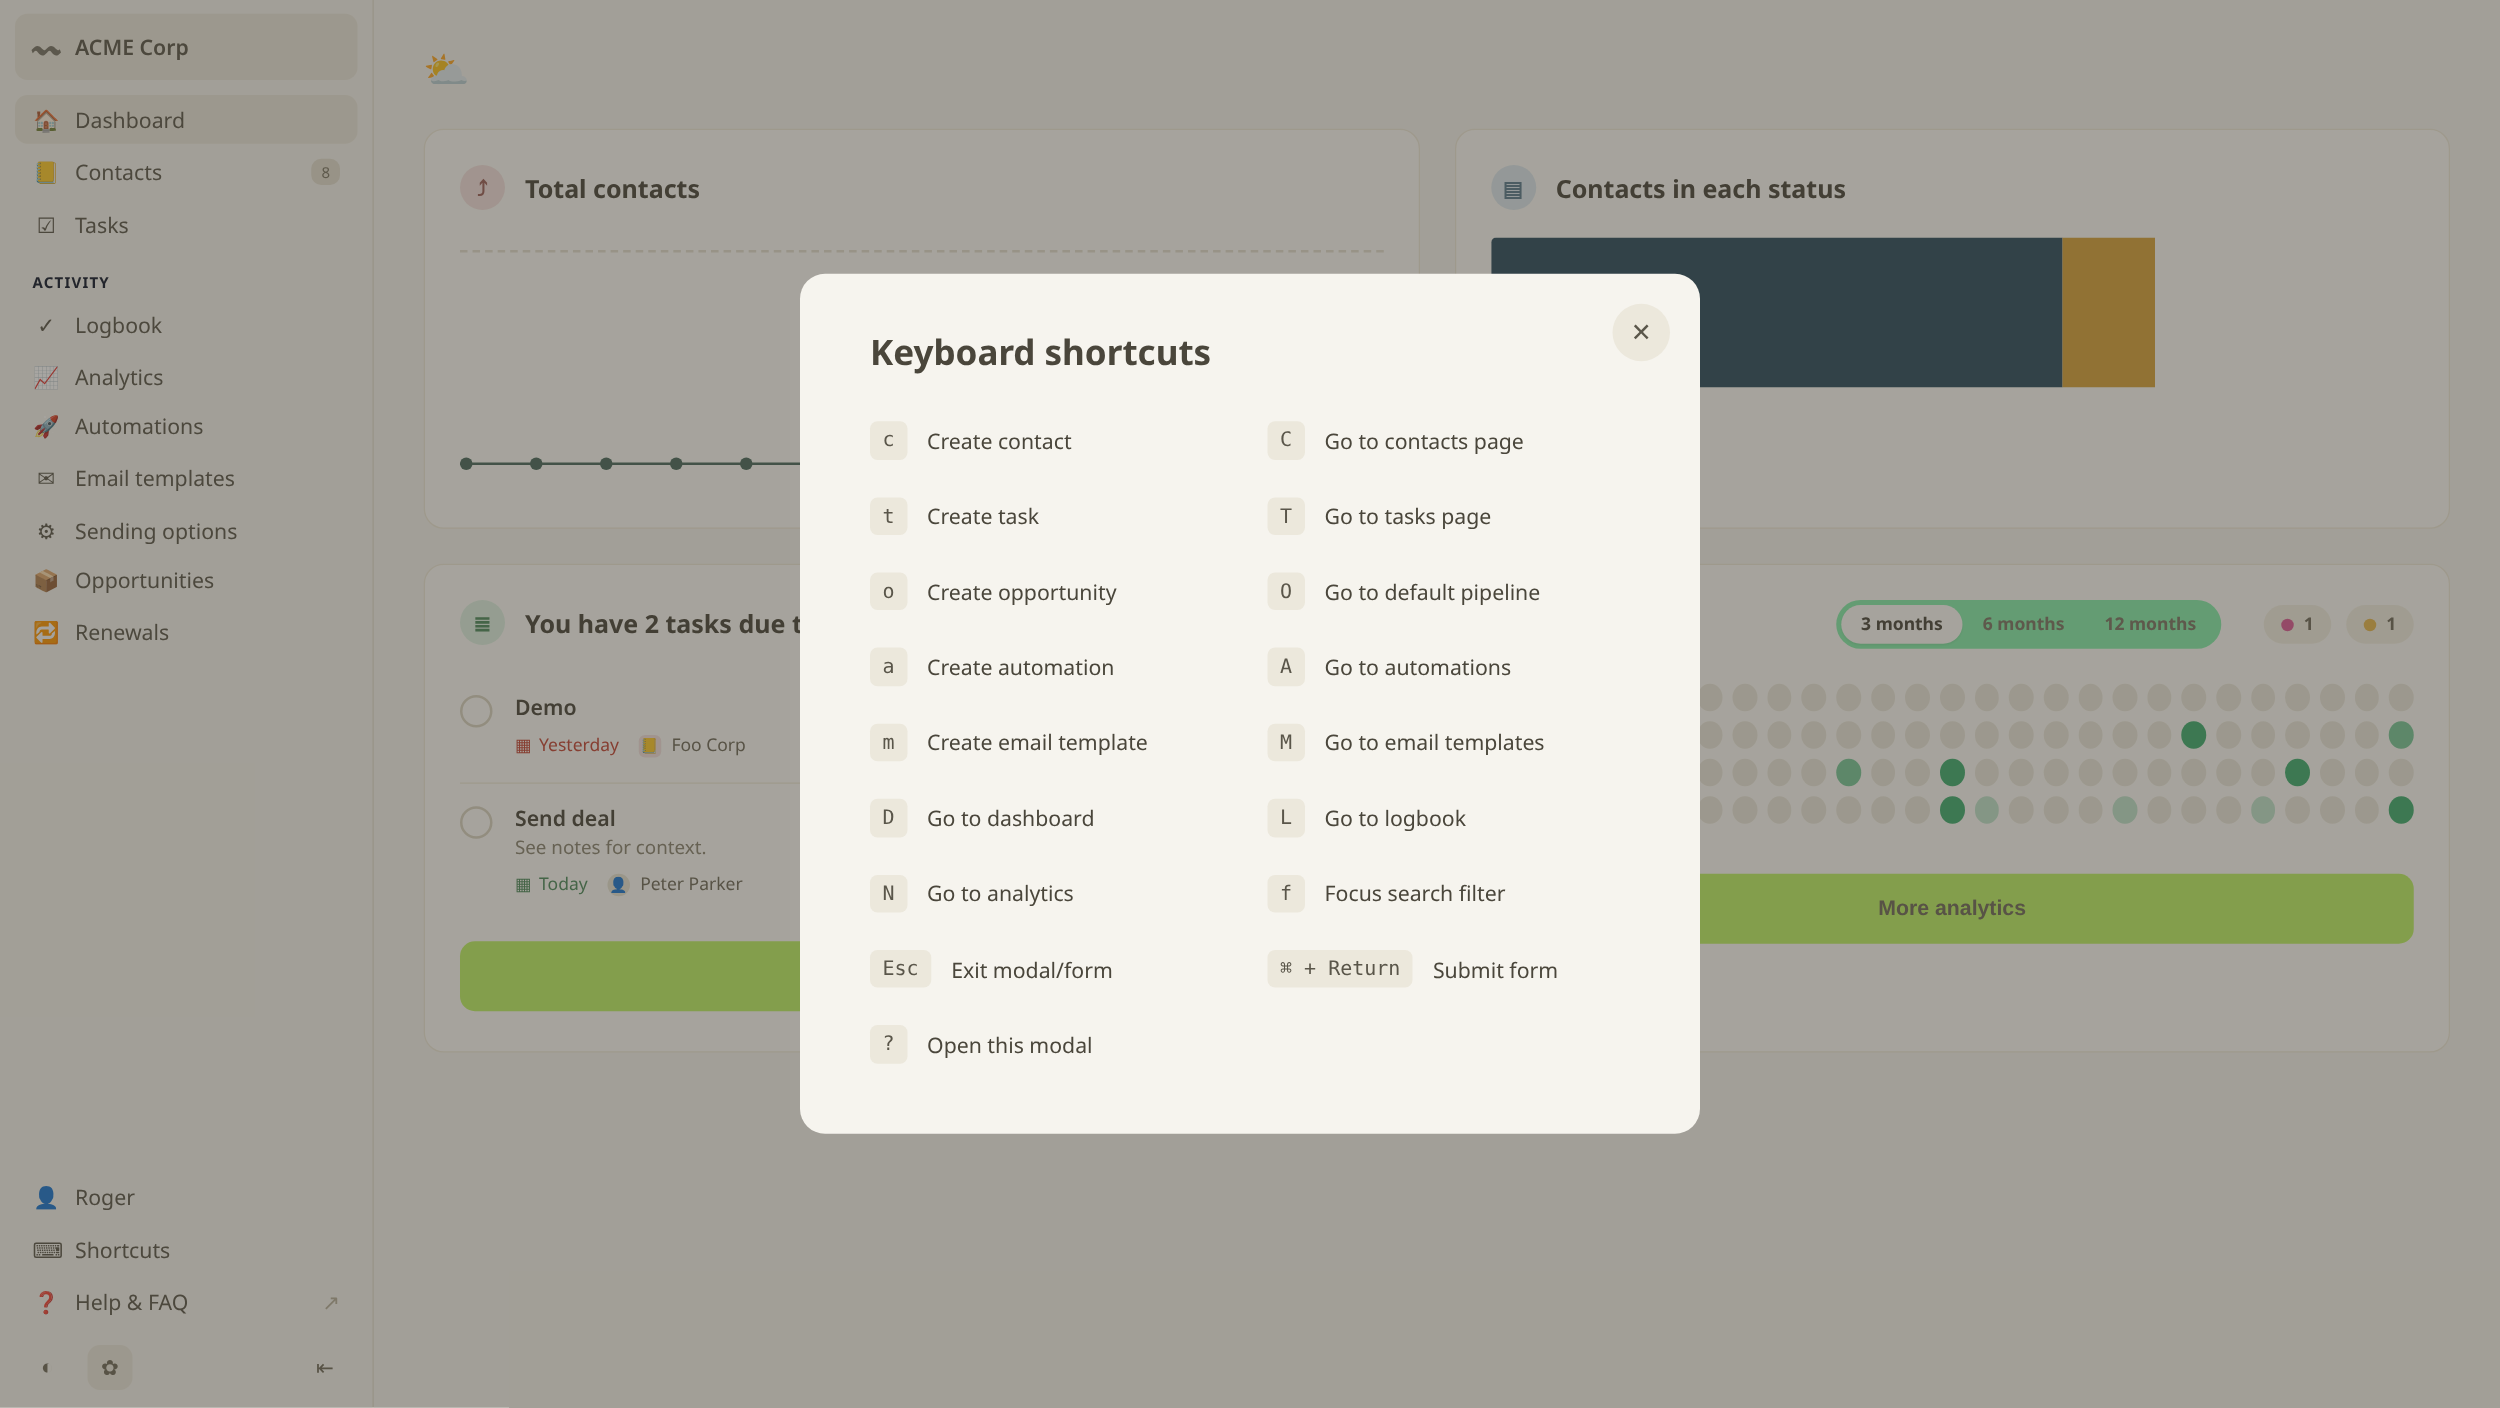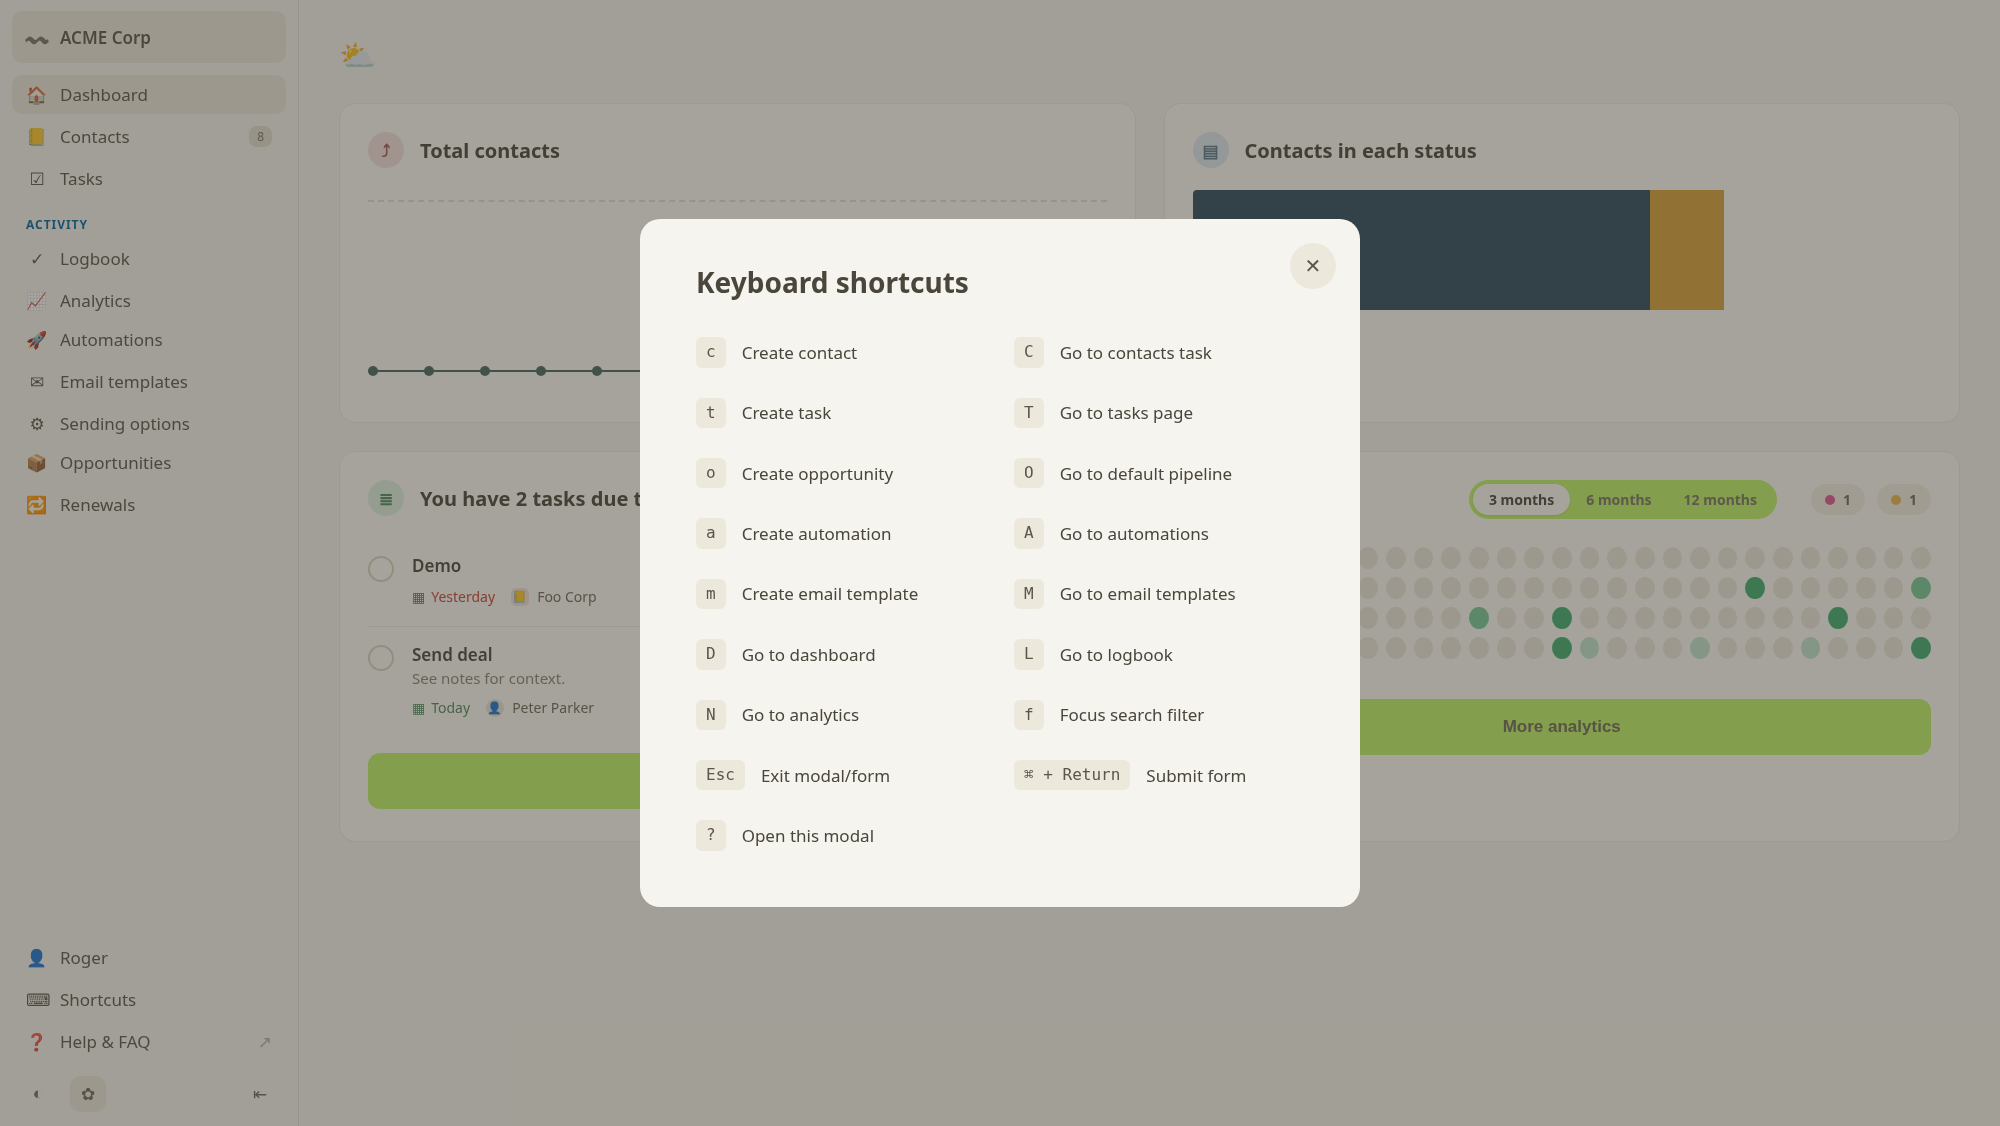--- a/index.html
+++ b/index.html
@@ -48,21 +48,21 @@
   margin-left: auto;
   background: #e3decf;
   color: #7a7564;
   border-radius: 8px;
   font-size: 12px;
   padding: 2px 8px;
 }
 .nav-item.active { background: #ece8dc; }
 .nav-section-label {
   font-size: 12px; letter-spacing: .08em;
-  color: #0369a1; font-weight: 700;
+  color: #0f172a; font-weight: 700;
   padding: 18px 14px 6px;
 }
 
 .sidebar-bottom { margin-top: auto; display: flex; flex-direction: column; gap: 3px; }
 .sidebar-footer {
   display: flex; align-items: center; gap: 14px;
   padding: 12px 8px 0;
 }
 .icon-btn {
   width: 36px; height: 36px; border-radius: 10px;
@@ -155,21 +155,21 @@
 
 .big-btn {
   width: 100%; padding: 18px; margin-top: 16px;
   background: #bef264; border: none; border-radius: 12px;
   font-size: 17px; color: #6f6a5a; font-weight: 600; cursor: pointer;
 }
 
 
 .range {
   display: inline-flex; align-items: center;
-  background: #bef264; border-radius: 999px; padding: 4px;
+  background: #86efac; border-radius: 999px; padding: 4px;
   margin-left: auto;
 }
 .range span {
   padding: 6px 16px; border-radius: 999px; font-size: 14px;
   color: #7a7564; cursor: pointer;
 }
 .range span.sel { background: #fdfcf7; box-shadow: 0 1px 2px rgba(0,0,0,.08); color: #4a463b; }
 .badges { display: flex; gap: 12px; margin-left: 18px; }
 .badge-pill {
   display: inline-flex; align-items: center; gap: 8px;
@@ -533,21 +533,21 @@
       <span>✕</span>
     </button>
     <h2>Keyboard shortcuts</h2>
     <div class="sc-grid" id="sc-grid">
         <div class="sc-row">
           <span class="kbd">c</span>
     <span class="sc-label">Create contact</span>
         </div>
         <div class="sc-row">
           <span class="kbd">C</span>
-    <span class="sc-label">Go to contacts task</span>
+    <span class="sc-label">Go to contacts page</span>
         </div>
         <div class="sc-row">
           <span class="kbd">t</span>
     <span class="sc-label">Create task</span>
         </div>
         <div class="sc-row">
           <span class="kbd">T</span>
     <span class="sc-label">Go to tasks page</span>
         </div>
         <div class="sc-row">

